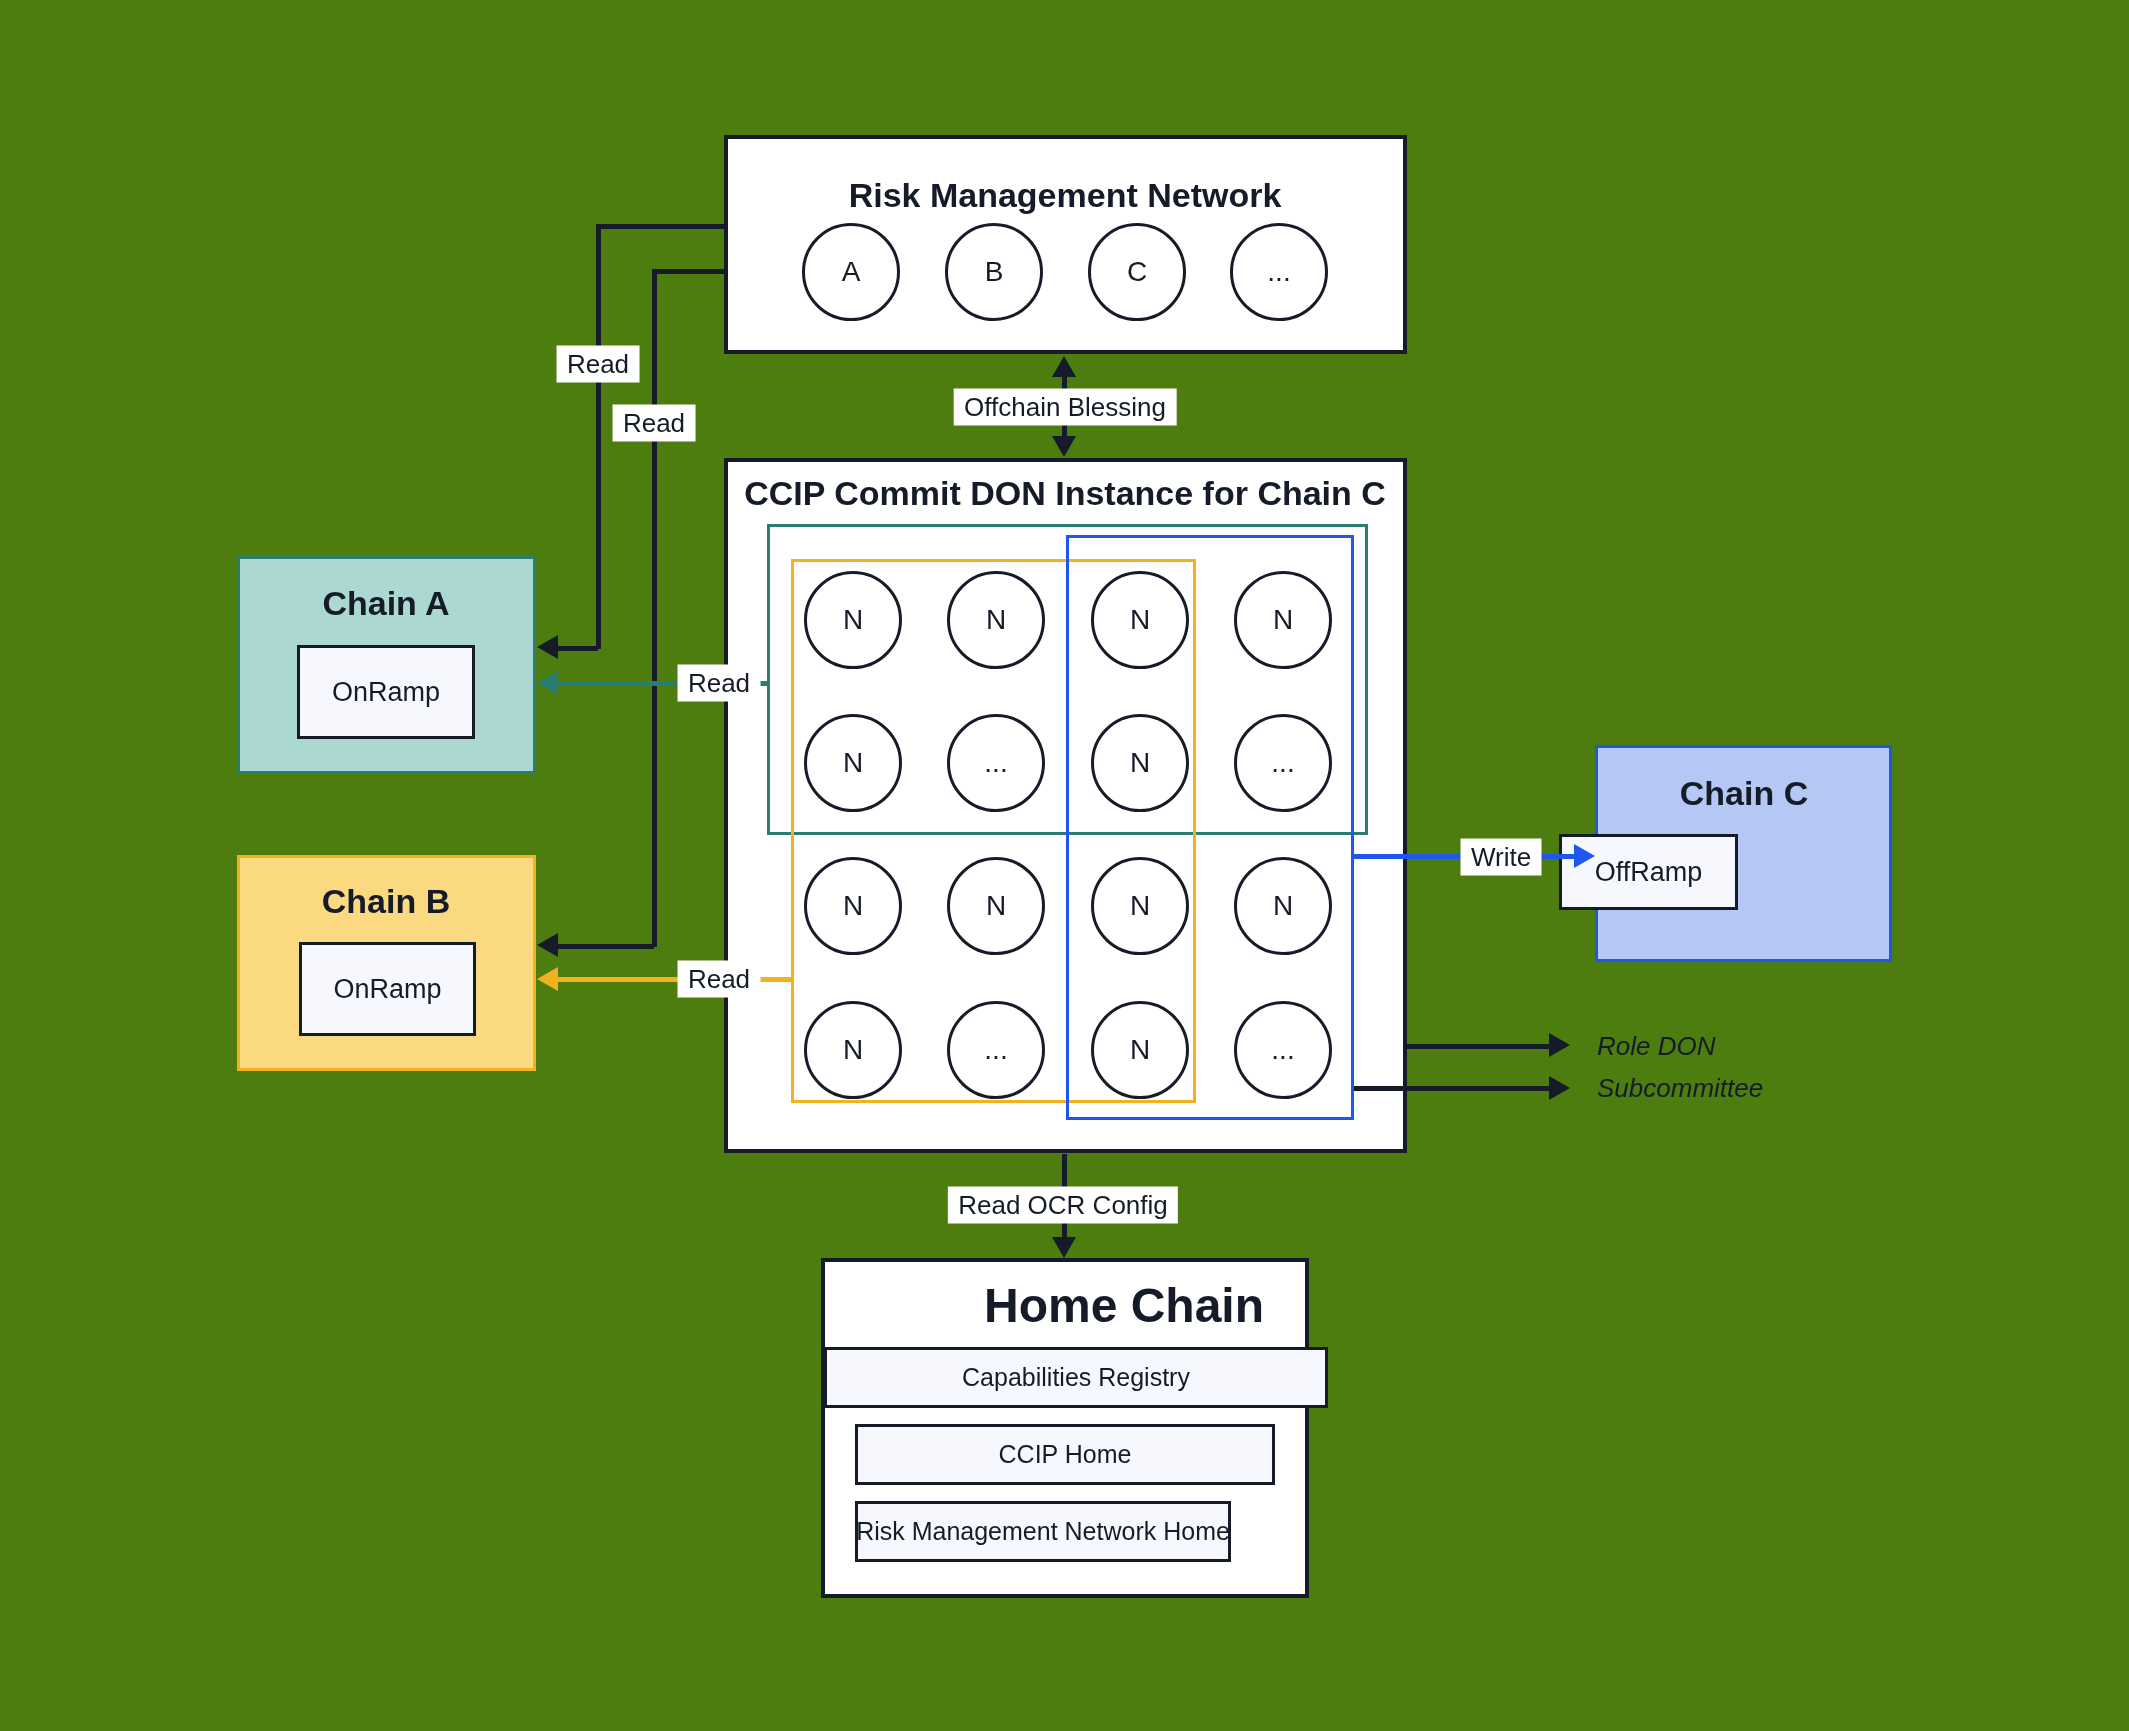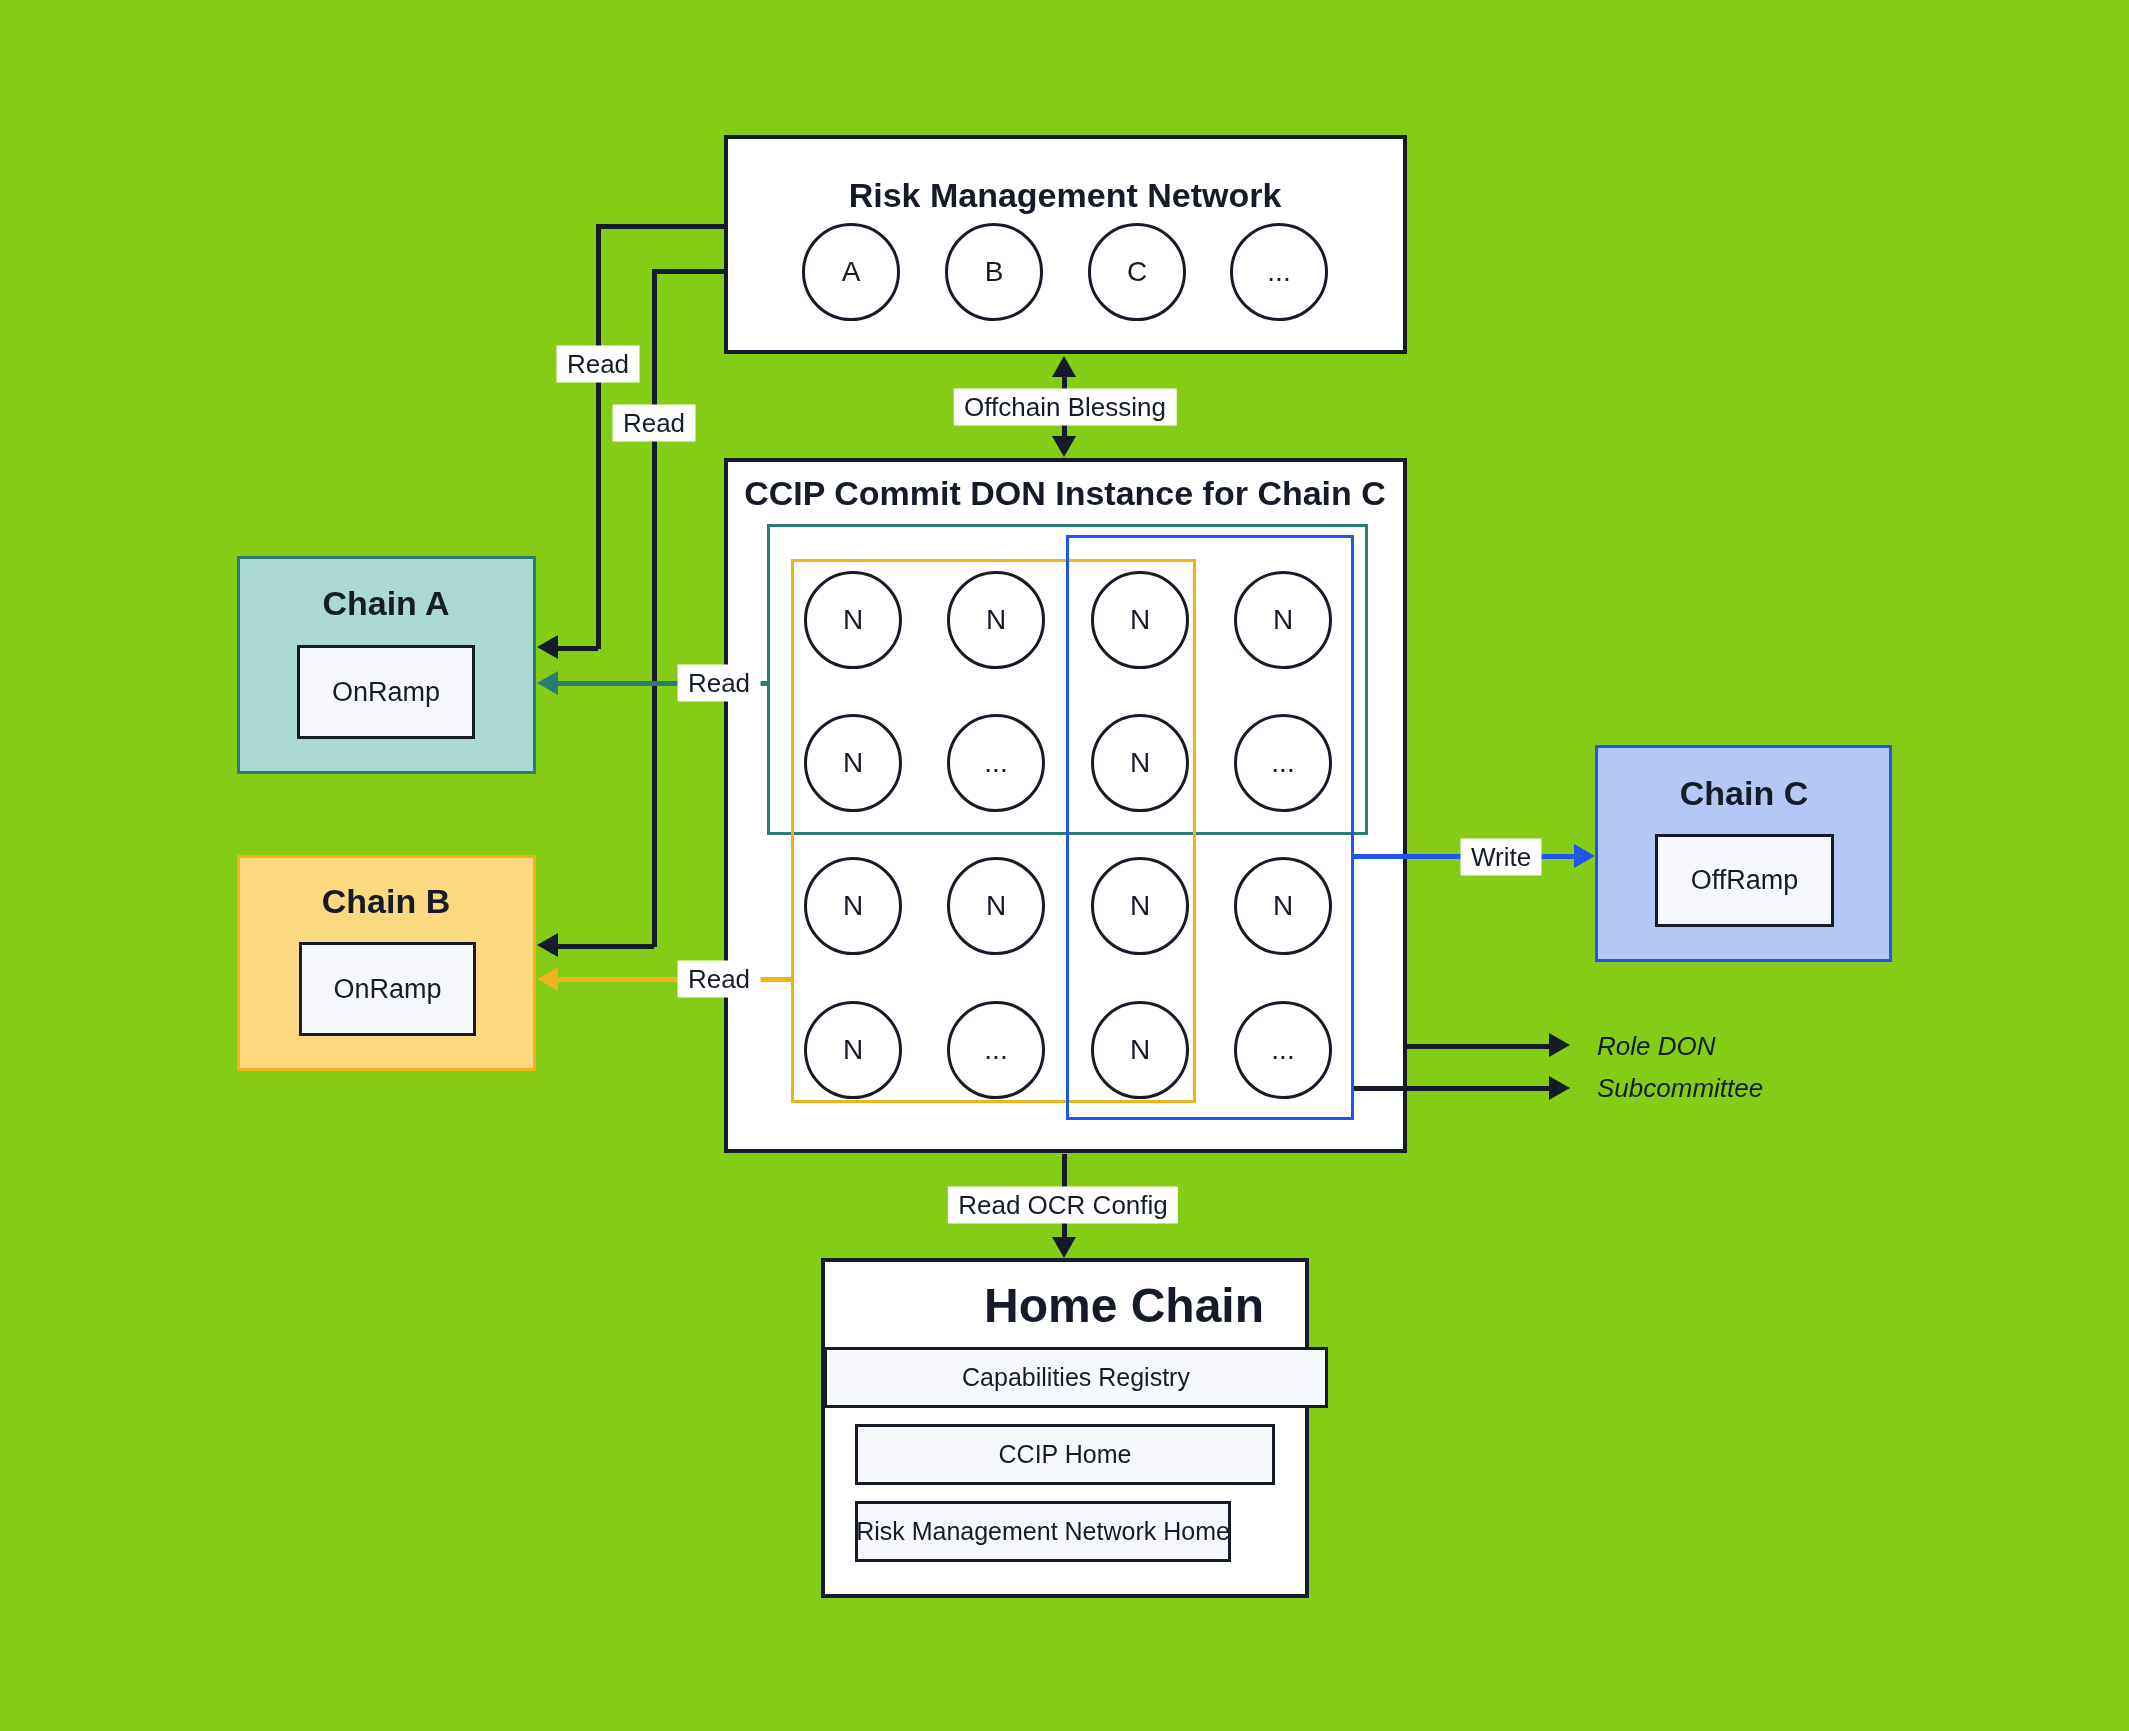--- a/index.html
+++ b/index.html
@@ -1,17 +1,17 @@
 <!DOCTYPE html>
 <html style="font-size:12px"><head>
 <meta charset="utf-8">
 <style>
   html,body{margin:0;padding:0;background:#ffffff;}
   #canvas{
-    position:relative;width:2129px;height:1731px;background:#84cc16;
+    position:relative;width:2129px;height:1731px;background:#4d7c0f;
     font-family:"Liberation Sans", sans-serif;color:#151b28;overflow:hidden;
   }
   .box{position:absolute;box-sizing:border-box;border:4.5px solid #151b28;background:#ffffff;}
   .obox{position:absolute;box-sizing:border-box;border:3.7px solid;background:transparent;}
   .fbox{position:absolute;box-sizing:border-box;border:3.7px solid;}
   .cbox{
     position:absolute;box-sizing:border-box;border:3.7px solid #151b28;background:#f7f8fd;
     display:flex;align-items:center;justify-content:center;font-size:27px;white-space:nowrap;
   }
   .circle{
@@ -129,21 +129,21 @@
   </div>
 
   <div class="fbox" style="left:237px;top:855px;width:299px;height:216px;background:#fbd981;border-color:#f2b21d;"></div>
   <span class="title" style="left:386px;top:901px;">Chain B</span>
   <div class="cbox" style="left:299px;top:942px;width:177px;height:94px;">
     <span>OnRamp</span>
   </div>
 
   <div class="fbox" style="left:1595px;top:745px;width:297px;height:217px;background:#b5c7f4;border-color:#1d57ee;"></div>
   <span class="title" style="left:1744px;top:793px;">Chain C</span>
-  <div class="cbox" style="left:1655px;top:834px;width:179px;height:93px;align-items:center;">
+  <div class="cbox" style="left:1559px;top:834px;width:179px;height:76px;align-items:center;">
     <span>OffRamp</span>
   </div>
 
   <div class="hline" style="left:598px;top:224px;width:126px;"></div>
   <div class="vline" style="left:596px;top:224px;height:425px;"></div>
   <div class="hline" style="left:556px;top:646px;width:42px;"></div>
   <div class="tri tri-left" style="left:537px;top:635px;"></div>
   <span class="lbl" style="left:598px;top:364px;">Read</span>
 
   <div class="hline" style="left:654px;top:269px;width:70px;"></div>

